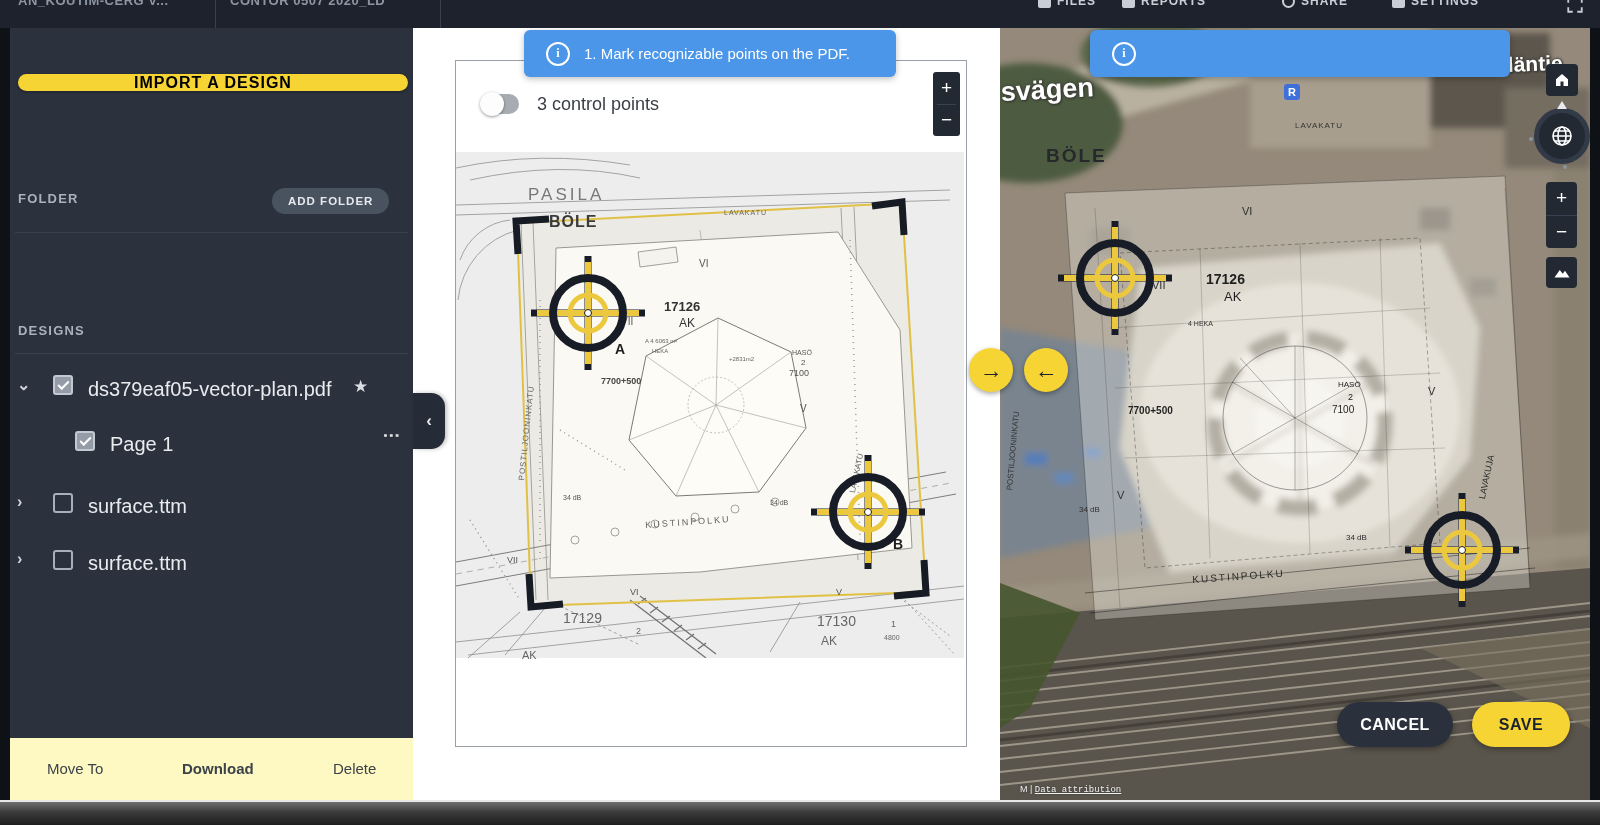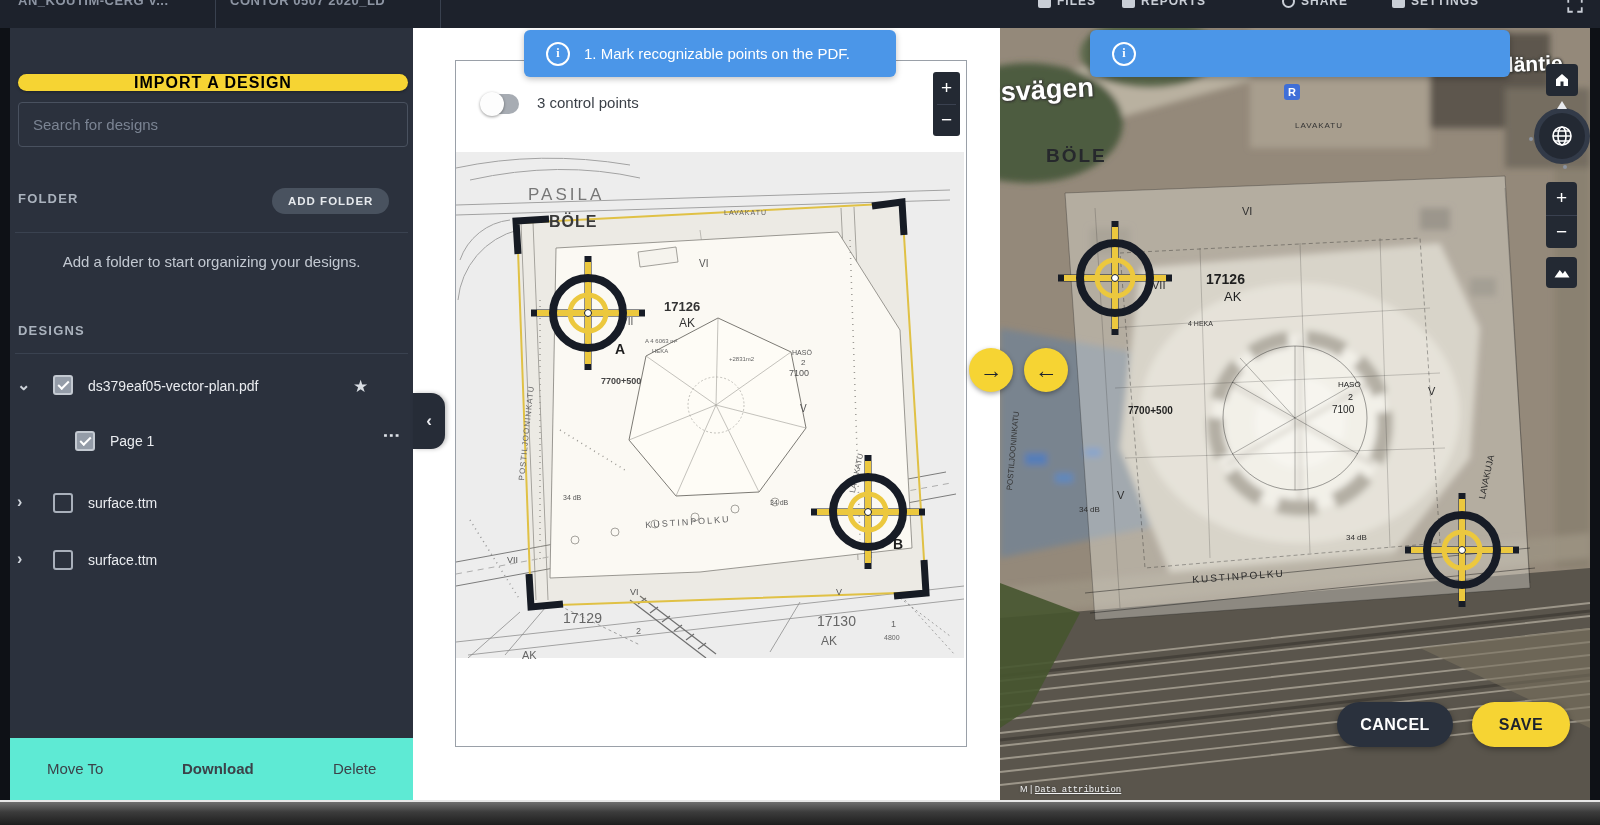--- a/index.html
+++ b/index.html
@@ -23,45 +23,45 @@
       box-shadow:0 1px 3px rgba(0,0,0,.35);cursor:pointer;margin-top:32px;}
   .search-box{position:absolute;left:8px;top:74px;width:388px;height:43px;border:1.5px solid #49515f;border-radius:4px;background:transparent;}
   .search-box input{width:100%;height:100%;background:transparent;border:none;outline:none;color:#d0d5dc;
       font-size:15px;padding:0 14px;box-sizing:border-box;font-family:"Liberation Sans",sans-serif;}
   .search-box input::placeholder{color:#7b8493;}
   .side-h{position:absolute;font-size:13px;font-weight:700;letter-spacing:1.2px;color:#aab2bd;}
   .pill-btn{position:absolute;height:26px;border-radius:13px;background:#49525f;color:#e6e9ed;
       display:flex;align-items:center;justify-content:center;font-size:11.5px;font-weight:700;letter-spacing:1px;padding:0 16px;cursor:pointer;}
   .divider{position:absolute;left:5px;width:393px;height:1px;background:#3a4250;}
   .hint{position:absolute;left:20px;top:225px;width:363px;text-align:center;font-size:15px;color:#c2c8d1;}
-  .tree-label{position:absolute;font-size:14px;color:#e9ebef;white-space:nowrap;}
+  .tree-label{position:absolute;font-size:20px;color:#e9ebef;white-space:nowrap;}
   .chev{position:absolute;color:#cfd4db;font-size:16px;font-weight:700;line-height:14px;cursor:pointer;}
   .cb{position:absolute;width:20px;height:20px;border:2px solid #a9b0bb;border-radius:3px;box-sizing:border-box;cursor:pointer;}
   .cb.checked{background:#949ca8;border-color:#c3c9d1;}
   .cb.checked::after{content:"";position:absolute;left:3px;top:4px;width:9px;height:4px;
       border-left:2.5px solid #fff;border-bottom:2.5px solid #fff;transform:rotate(-45deg);}
   .star{position:absolute;color:#d9dde3;font-size:17px;cursor:pointer;}
   .kebab{position:absolute;color:#dfe3e9;font-size:17px;font-weight:700;line-height:9px;letter-spacing:0;cursor:pointer;
       writing-mode:vertical-rl;}
   .collapse-tab{position:absolute;left:413px;top:393px;width:32px;height:56px;background:#262c37;
       border-radius:0 14px 14px 0;z-index:6;display:flex;align-items:center;justify-content:center;cursor:pointer;
       box-shadow:2px 0 4px rgba(0,0,0,.25);}
   .collapse-tab span{color:#e8eaee;font-size:17px;font-weight:700;}
 
-  .actions-bar{position:absolute;left:10px;top:738px;width:403px;height:65px;background:#5eead4;z-index:5;}
+  .actions-bar{position:absolute;left:10px;top:738px;width:403px;height:65px;background:#fef9c3;z-index:5;}
   .action{position:absolute;top:22px;font-size:15px;color:#3c4249;cursor:pointer;}
 
   
   .pdf-panel{position:absolute;left:413px;top:28px;width:587px;height:775px;background:#fff;z-index:2;}
   .pdf-page{position:absolute;left:42px;top:32px;width:510px;height:685px;border:1px solid #9aa0a8;background:#fff;}
   .plan-area{position:absolute;left:43px;top:124px;width:508px;height:506px;background:#ededed;overflow:hidden;}
   .toggle{position:absolute;left:70px;top:66px;width:36px;height:20px;border-radius:10px;background:#a7acb3;cursor:pointer;}
   .toggle .knob{position:absolute;left:-3px;top:-2px;width:24px;height:24px;border-radius:50%;background:#fdfdfd;
       box-shadow:0 1px 3px rgba(0,0,0,.4);}
-  .toggle-label{position:absolute;left:124px;top:66px;font-size:15px;color:#3b4048;}
+  .toggle-label{position:absolute;left:124px;top:66px;font-size:18px;color:#3b4048;}
   .zoomctl{position:absolute;left:520px;top:44px;width:27px;height:64px;background:#232933;border-radius:3px;z-index:8;
       display:flex;flex-direction:column;}
   .zoomctl div{flex:1;display:flex;align-items:center;justify-content:center;color:#fff;font-size:19px;cursor:pointer;}
   .zoomctl .zc-sep{flex:0 0 1px;background:#3a4150;margin:0 4px;}
 
   
   .map-panel{position:absolute;left:1000px;top:28px;width:590px;height:775px;background:#8f8778;overflow:hidden;z-index:2;}
 
   
   .banner{position:absolute;height:47px;border-radius:6px;background:#4b96e8;color:#fff;z-index:30;
@@ -124,28 +124,24 @@
     </div>
     <span class="fs-ico" style="left:1566px;">
       <svg width="18" height="18" viewBox="0 0 24 24" fill="none" stroke="#c9ced6" stroke-width="2.4">
         <path d="M3 9 V3 H9 M15 3 H21 V9 M21 15 V21 H15 M9 21 H3 V15"></path>
       </svg>
     </span>
   </div>
 
   <div class="sidebar">
     <div class="import-btn">IMPORT A DESIGN</div>
-    <div class="search-box">
-      <input type="text" placeholder="Search for designs" style="">
-    </div>
 
     <span class="side-h" style="left:8px;top:163px;">FOLDER</span>
     <div class="pill-btn" style="left:262px;top:160px;">ADD FOLDER</div>
     <div class="divider" style="top:204px;"></div>
-    <div class="hint">Add a folder to start organizing your designs.</div>
 
     <span class="side-h" style="left:8px;top:295px;">DESIGNS</span>
     <div class="divider" style="top:325px;"></div>
 
     <span class="chev" style="left:7px;top:350px;">⌄</span>
     <div class="cb checked" style="left:43px;top:347px;"></div>
     <span class="tree-label" style="left:78px;top:350px;">ds379eaf05-vector-plan.pdf</span>
     <span class="star" style="left:343px;top:348px;">★</span>
 
     <div class="cb checked" style="left:65px;top:403px;"></div>

